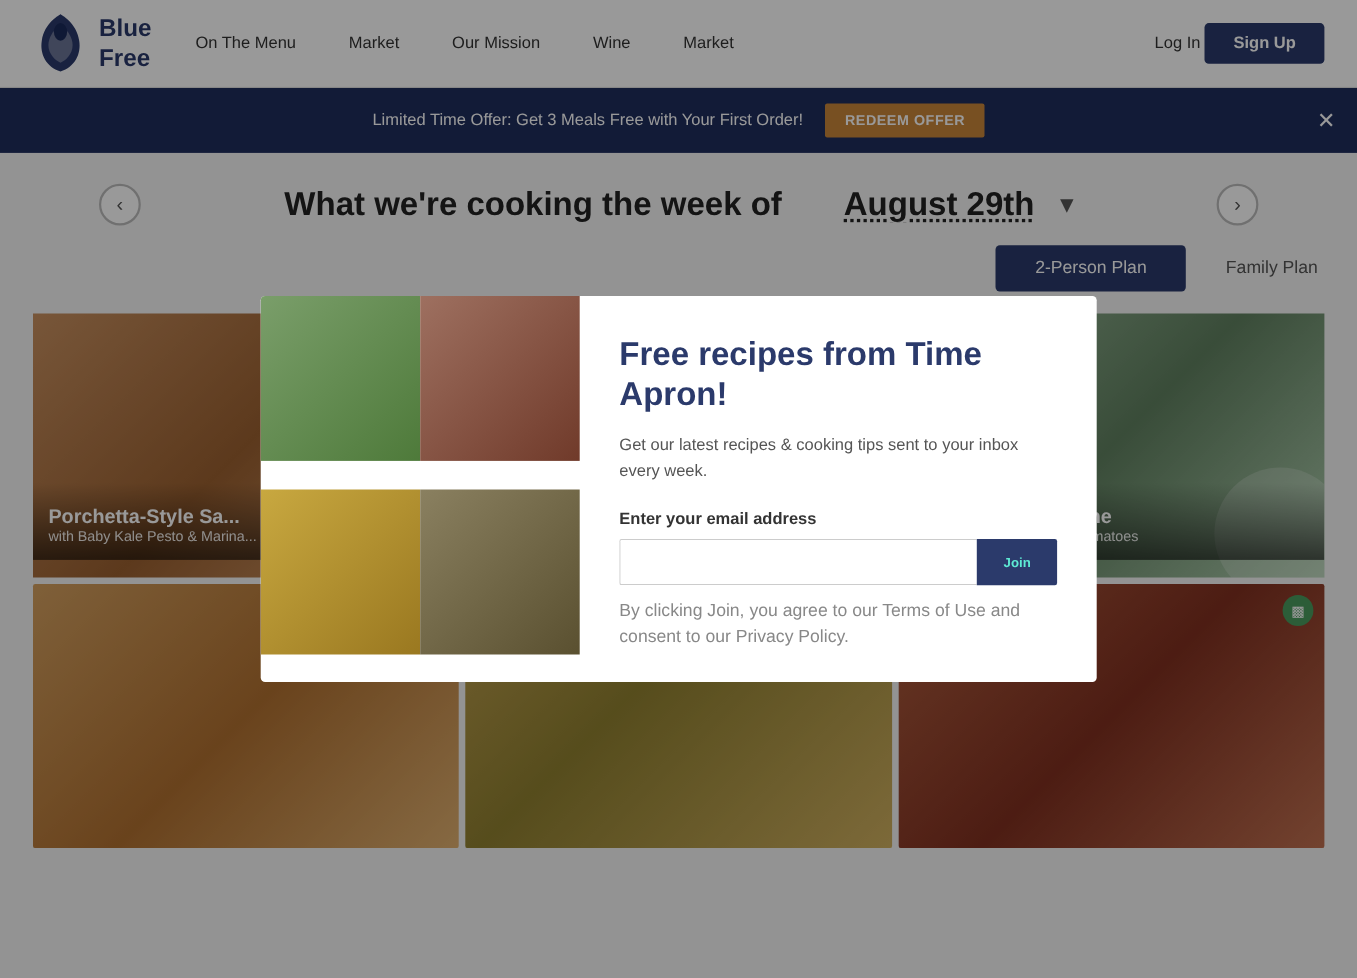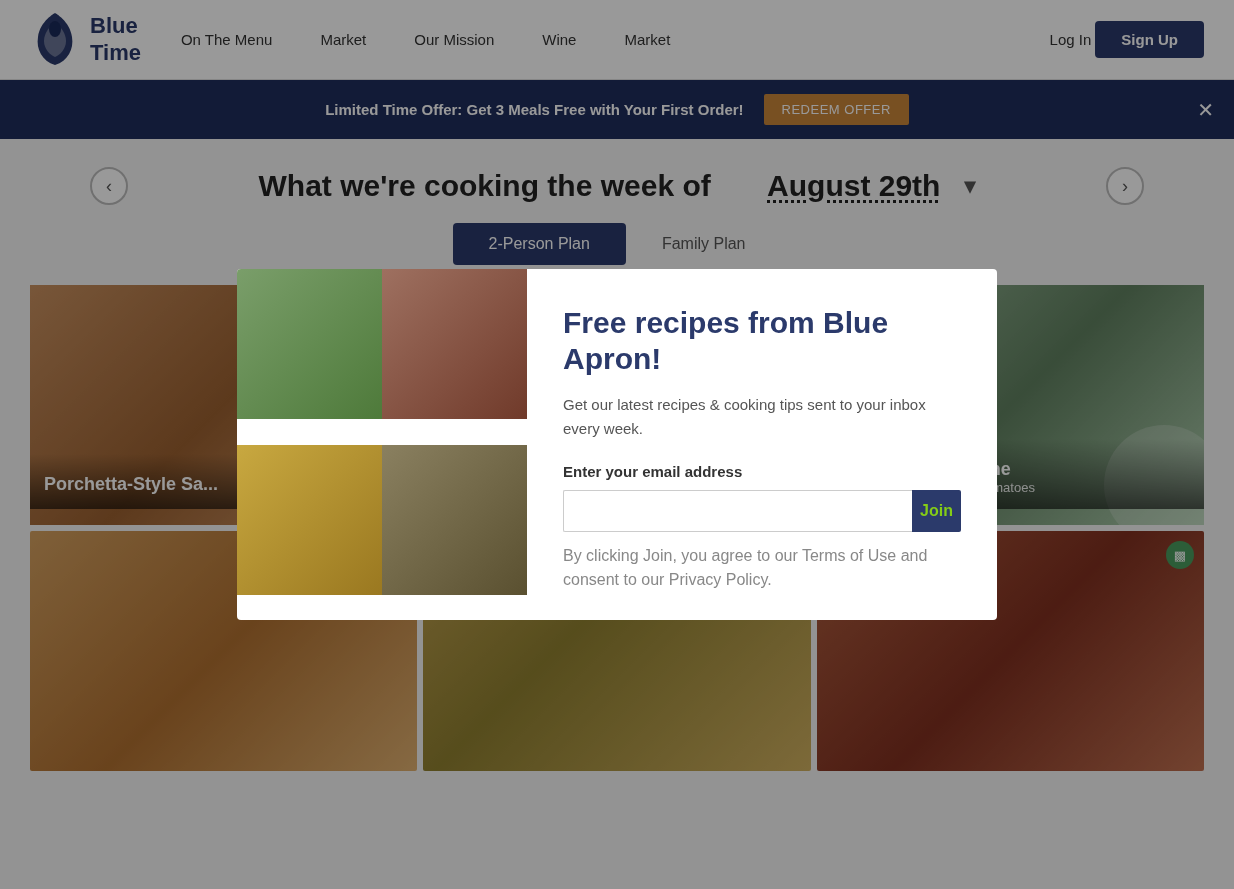--- a/index.html
+++ b/index.html
@@ -73,29 +73,29 @@
       color: #fff;
       display: flex;
       align-items: center;
       justify-content: center;
       padding: 14px 20px;
       position: relative;
       gap: 20px;
     }
     .banner-text {
       font-size: 15px;
-      font-weight: 700;
+      font-weight: 400;
     }
     .btn-redeem {
       background: #c8853a;
       color: #fff;
       border: none;
       padding: 8px 18px;
       font-size: 13px;
-      font-weight: 400;
+      font-weight: 700;
       letter-spacing: 0.5px;
       cursor: pointer;
       border-radius: 2px;
       text-transform: uppercase;
     }
     .banner-close {
       position: absolute;
       right: 20px;
       background: none;
       border: none;
@@ -144,21 +144,21 @@
       display: flex;
       align-items: center;
       justify-content: center;
     }
     .week-nav-prev { left: 90px; }
     .week-nav-next { right: 90px; }
 
     
     .plan-tabs {
       display: flex;
-      justify-content: center;
+      justify-content: flex-end;
       gap: 0;
       margin-bottom: 20px;
     }
     .plan-tab {
       padding: 12px 36px;
       font-size: 16px;
       font-weight: 500;
       border: none;
       cursor: pointer;
       border-radius: 4px;
@@ -304,24 +304,24 @@
       flex: 1;
       border: 1px solid #ccc;
       border-right: none;
       padding: 12px 14px;
       font-size: 14px;
       outline: none;
       border-radius: 2px 0 0 2px;
     }
     .modal-join-btn {
       background: #2b3a6b;
-      color: #84cc16;
-      border: none;
-      padding: 12px 8px;
-      font-size: 16px;
+      color: #5eead4;
+      border: none;
+      padding: 12px 24px;
+      font-size: 12px;
       font-weight: 600;
       cursor: pointer;
       border-radius: 0 2px 2px 0;
     }
     .modal-fine-print {
       font-size: 16px;
       color: #888;
       line-height: 1.5;
     }
 
@@ -341,21 +341,21 @@
 
 <nav>
   <div class="nav-logo">
     <svg class="logo-icon" viewBox="0 0 50 58" fill="none" xmlns="http://www.w3.org/2000/svg">
       <path d="M25 2 C25 2, 10 10, 8 26 C6 38, 12 50, 25 54 C38 50, 44 38, 42 26 C40 10, 25 2, 25 2Z" fill="#2b3a6b"></path>
       <path d="M20 16 C20 16, 14 22, 14 30 C14 38, 20 44, 25 46 C30 44, 36 38, 36 30 C36 22, 30 16, 30 16 L25 12 Z" fill="#fff" opacity="0.3"></path>
       <ellipse cx="25" cy="18" rx="6" ry="8" fill="#1a2a5a"></ellipse>
     </svg>
     <div class="logo-text">
       <div>Blue</div>
-      <div>Time</div>
+      <div>Free</div>
     </div>
   </div>
 
   <div class="nav-links">
     <a class="nav-link" href="#">On The Menu</a>
     <a class="nav-link" href="#">Market</a>
     <a class="nav-link" href="#">Our Mission</a>
     <a class="nav-link" href="#">Wine</a>
     <a class="nav-link" href="#">Market</a>
   </div>
@@ -386,20 +386,21 @@
   <div class="plan-tabs">
     <button class="plan-tab active">2-Person Plan</button>
     <button class="plan-tab inactive">Family Plan</button>
   </div>
 
   <div class="recipe-grid-top">
     <div class="recipe-card food-left">
       <div class="plate-circle"></div>
       <div class="recipe-info">
         <div class="recipe-name">Porchetta-Style Sa...</div>
+        <div class="recipe-sub">with Baby Kale Pesto &amp; Marina...</div>
       </div>
     </div>
     <div class="recipe-card food-2">
     </div>
     <div class="recipe-card food-right">
       <div class="plate-circle"></div>
       <div class="recipe-info">
         <div class="recipe-name">...n &amp; Sauce Gribiche</div>
         <div class="recipe-sub">Summer Beans &amp; Cherry Tomatoes</div>
       </div>
@@ -424,21 +425,21 @@
   <div class="modal">
 
     <div class="modal-images">
       <div class="modal-img-cell mi1"></div>
       <div class="modal-img-cell mi2"></div>
       <div class="modal-img-cell mi3"></div>
       <div class="modal-img-cell mi4"></div>
     </div>
 
     <div class="modal-content">
-      <h2 class="modal-title">Free recipes from Blue Apron!</h2>
+      <h2 class="modal-title">Free recipes from Time Apron!</h2>
       <p class="modal-desc">Get our latest recipes &amp; cooking tips sent to your inbox every week.</p>
       <p class="modal-label">Enter your email address</p>
       <div class="modal-form">
         <input type="email" class="modal-email-input" placeholder="" style="">
         <button class="modal-join-btn">Join</button>
       </div>
       <p class="modal-fine-print">
         <span>By clicking Join, you agree to our Terms of Use and consent to our Privacy Policy.</span>
       </p>
     </div>

